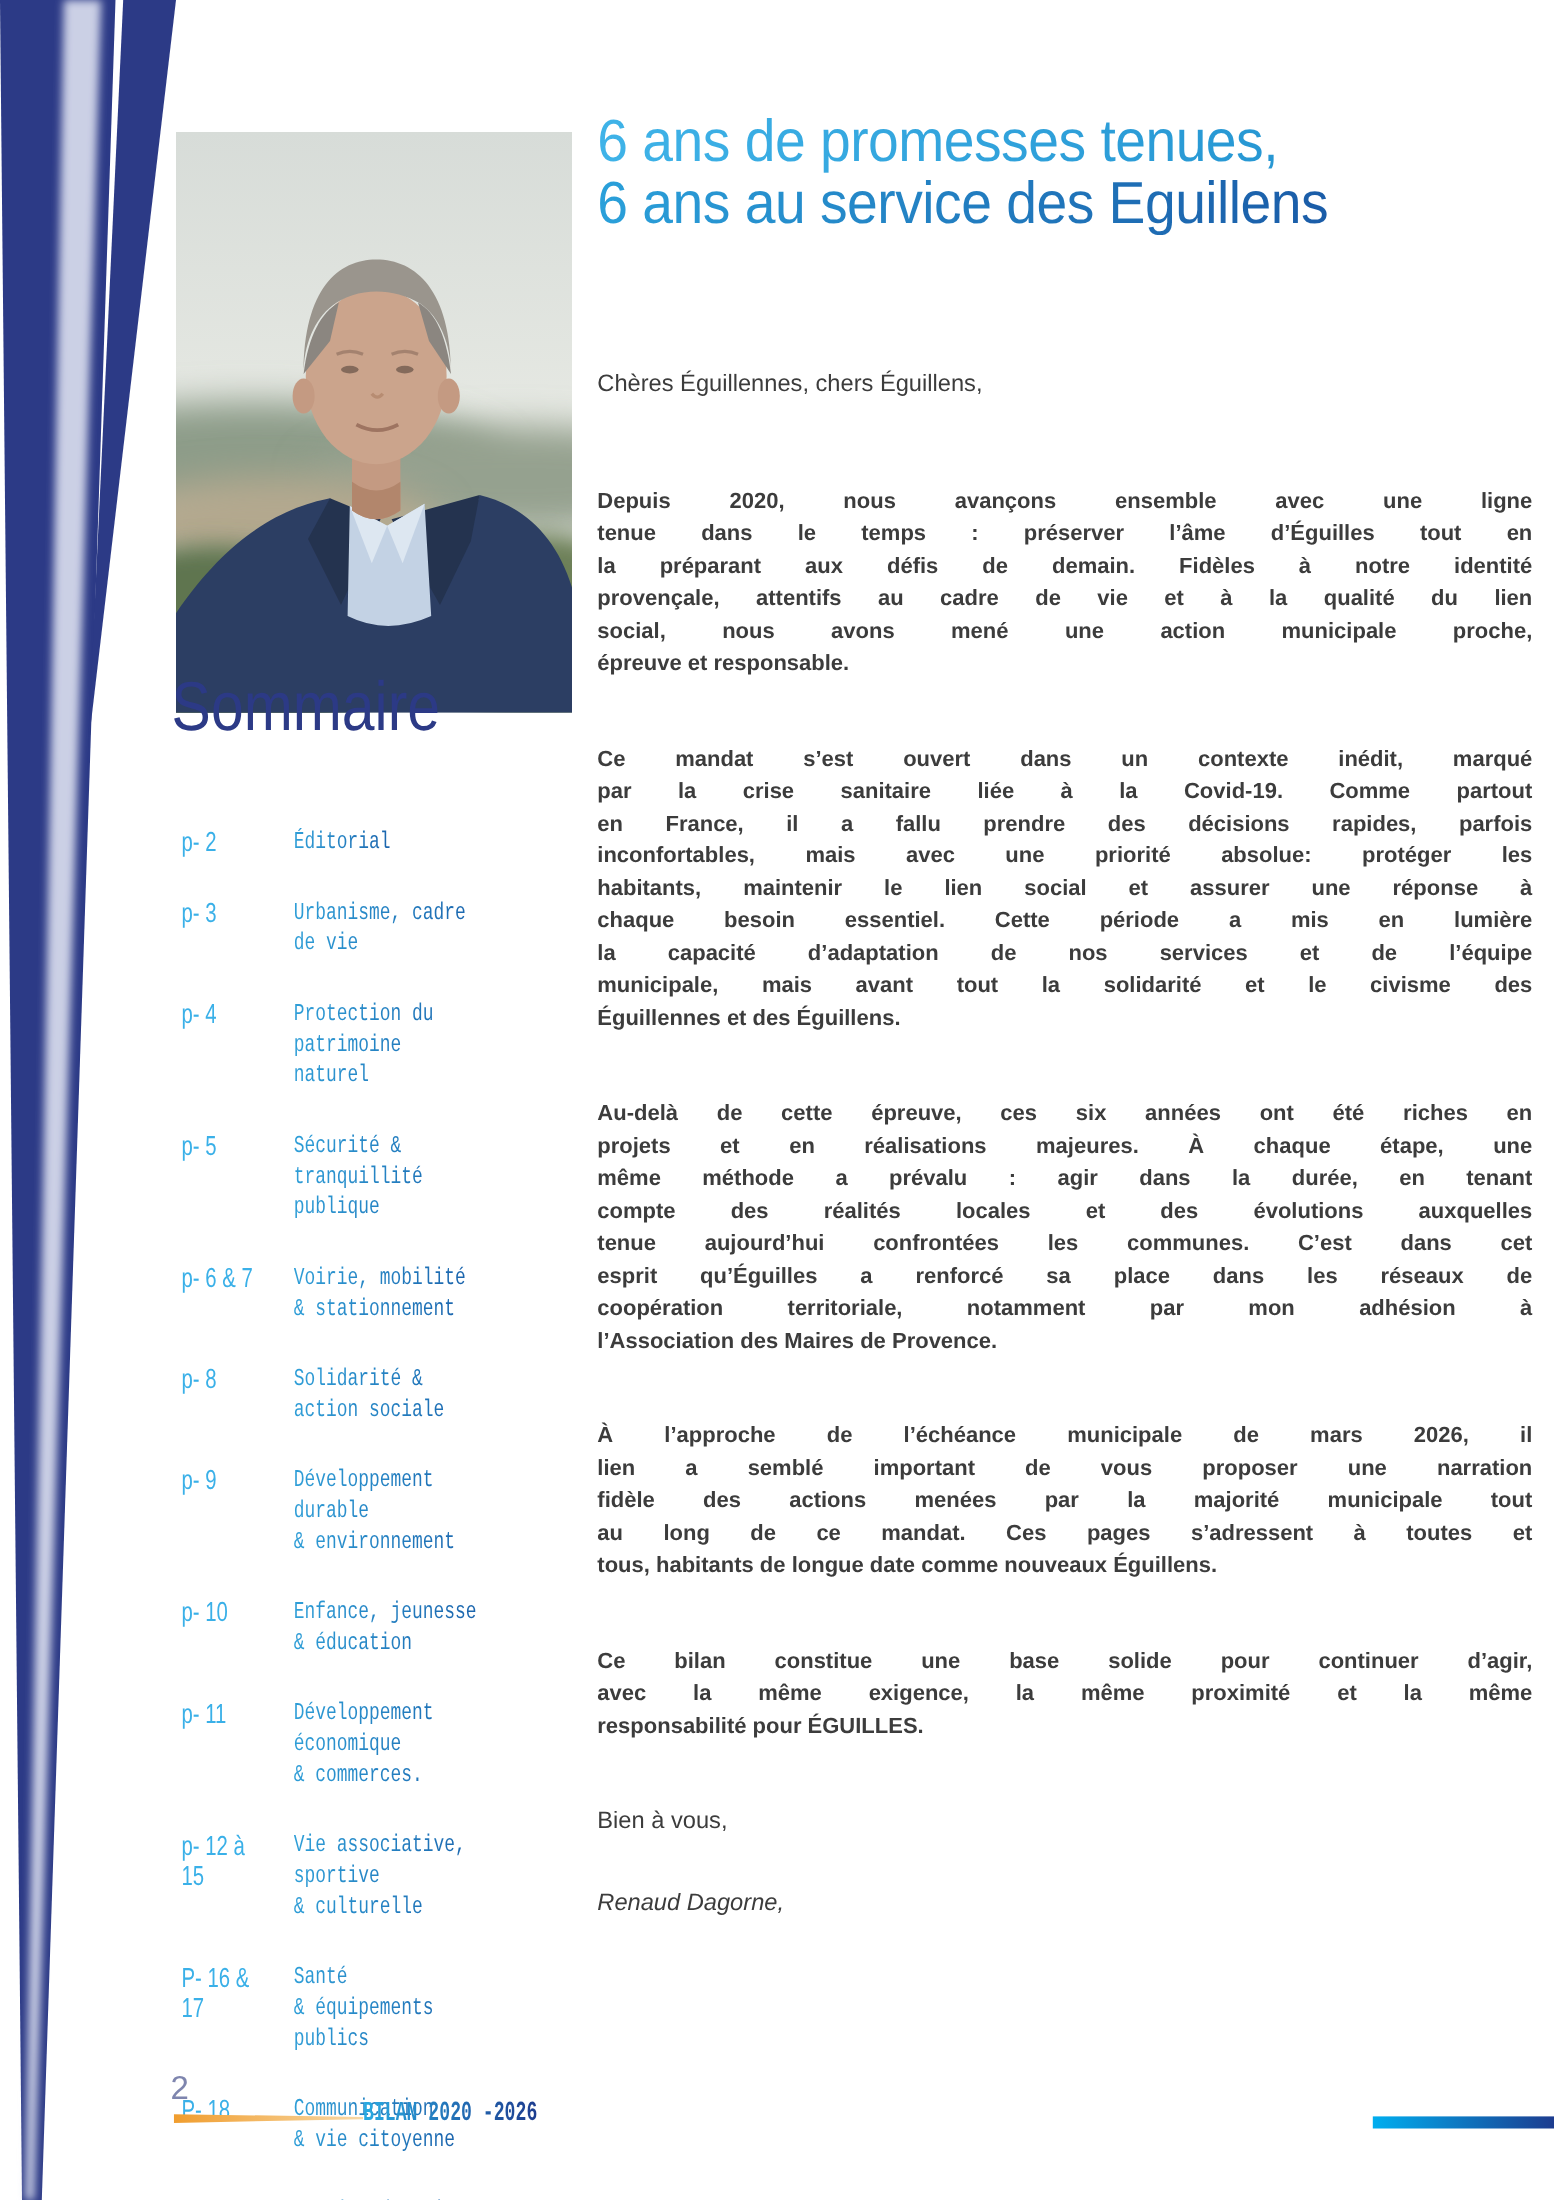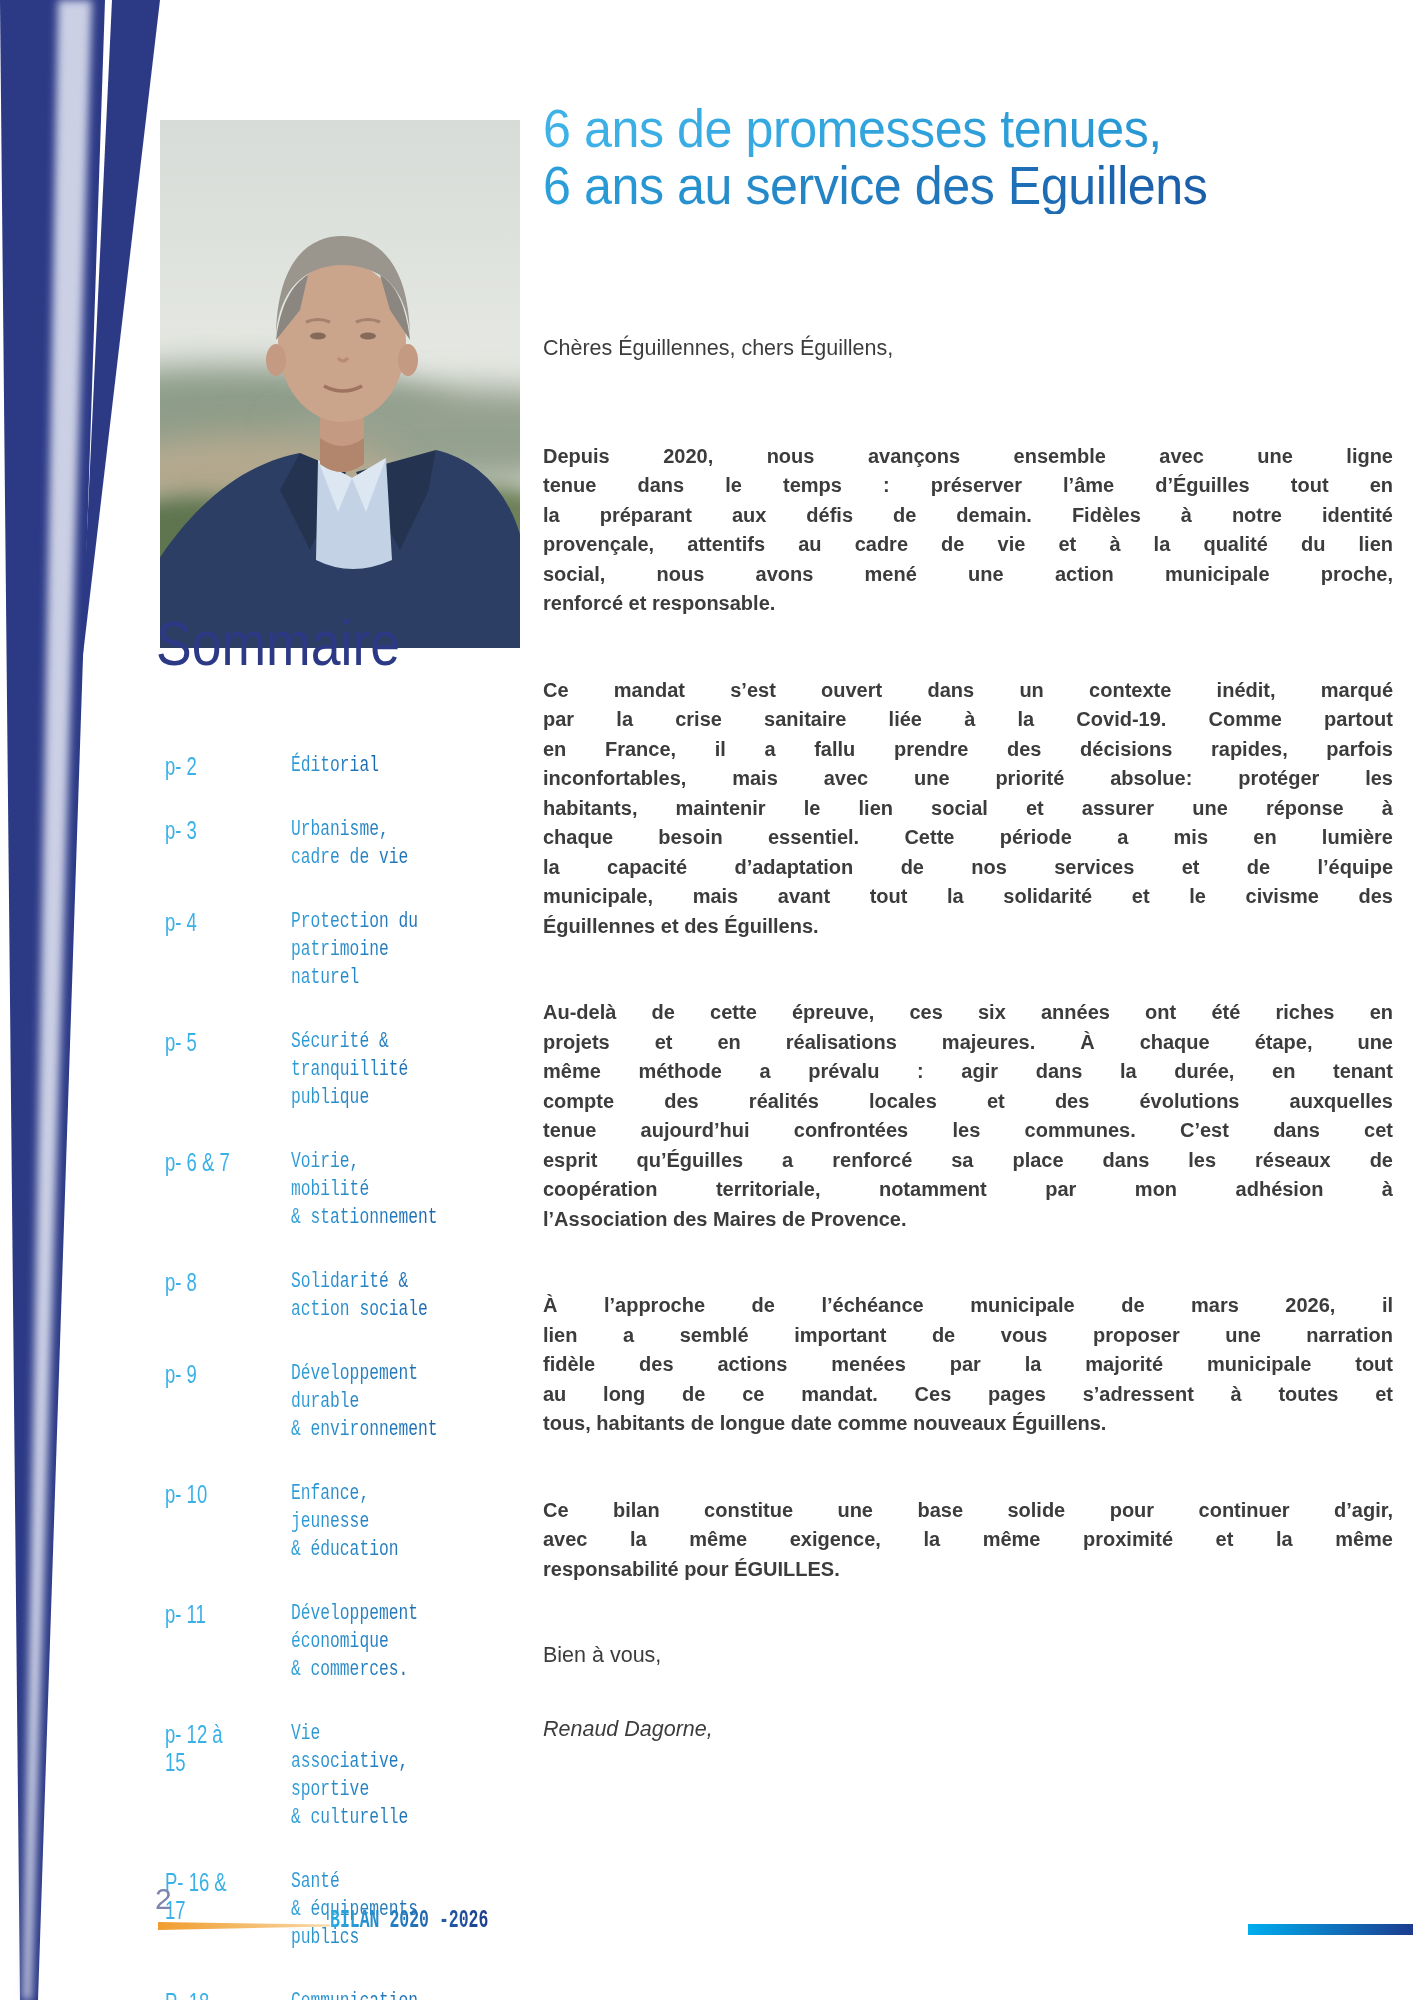--- a/index.html
+++ b/index.html
@@ -24,21 +24,21 @@
   
   .sommaire {
     position: absolute; left: 156px; top: 610px;
     font-size: 63px; line-height: 66px; font-weight: 400;
     color: #2c3a86; letter-spacing: 0;
   }
   .sommaire .cond { transform: scaleX(.85); }
 
   
   .toc { position: absolute; left: 165px; top: 752px; width: 330px; }
-  .toc-row { display: flex; margin-bottom: 36px; gap: 24px; }
+  .toc-row { display: flex; margin-bottom: 36px; }
   .toc-pages { width: 102px; flex: none; font-size: 25px; line-height: 28px; color: #3ab0e8; }
   .toc-title { font-size: 22px; line-height: 28px; font-family: Liberation Mono, monospace; }
   .toc-pages .cond, .toc-title .cond { transform: scaleX(.74); }
   .toc-title .cond { white-space: pre-line; }
 
   .grad-toc { color: #1e7cbd; }
   .grad-t1 { color: #2fa9e2; }
   .grad-t2 { color: #1e7cbd; }
   .grad-brand { color: #1d3c8f; }
   @supports ((-webkit-background-clip: text) or (background-clip: text)) {
@@ -259,21 +259,21 @@
       <span class="cond grad-t1">6 ans de promesses tenues,</span>
       <span class="cond grad-t2">6 ans au service des Eguillens</span>
     </h1>
     <p class="salutation">Chères Éguillennes, chers Éguillens,</p>
     <div class="body-par">
         <div class="jl">Depuis 2020, nous avançons ensemble avec une ligne</div>
         <div class="jl">tenue dans le temps : préserver l’âme d’Éguilles tout en</div>
         <div class="jl">la préparant aux défis de demain. Fidèles à notre identité</div>
         <div class="jl">provençale, attentifs au cadre de vie et à la qualité du lien</div>
         <div class="jl">social, nous avons mené une action municipale proche,</div>
-        <div class="ll">renforcé et responsable.</div>
+        <div class="ll">épreuve et responsable.</div>
       </div>
     <div class="body-par">
         <div class="jl">Ce mandat s’est ouvert dans un contexte inédit, marqué</div>
         <div class="jl">par la crise sanitaire liée à la Covid-19. Comme partout</div>
         <div class="jl">en France, il a fallu prendre des décisions rapides, parfois</div>
         <div class="jl">inconfortables, mais avec une priorité absolue: protéger les</div>
         <div class="jl">habitants, maintenir le lien social et assurer une réponse à</div>
         <div class="jl">chaque besoin essentiel. Cette période a mis en lumière</div>
         <div class="jl">la capacité d’adaptation de nos services et de l’équipe</div>
         <div class="jl">municipale, mais avant tout la solidarité et le civisme des</div>

